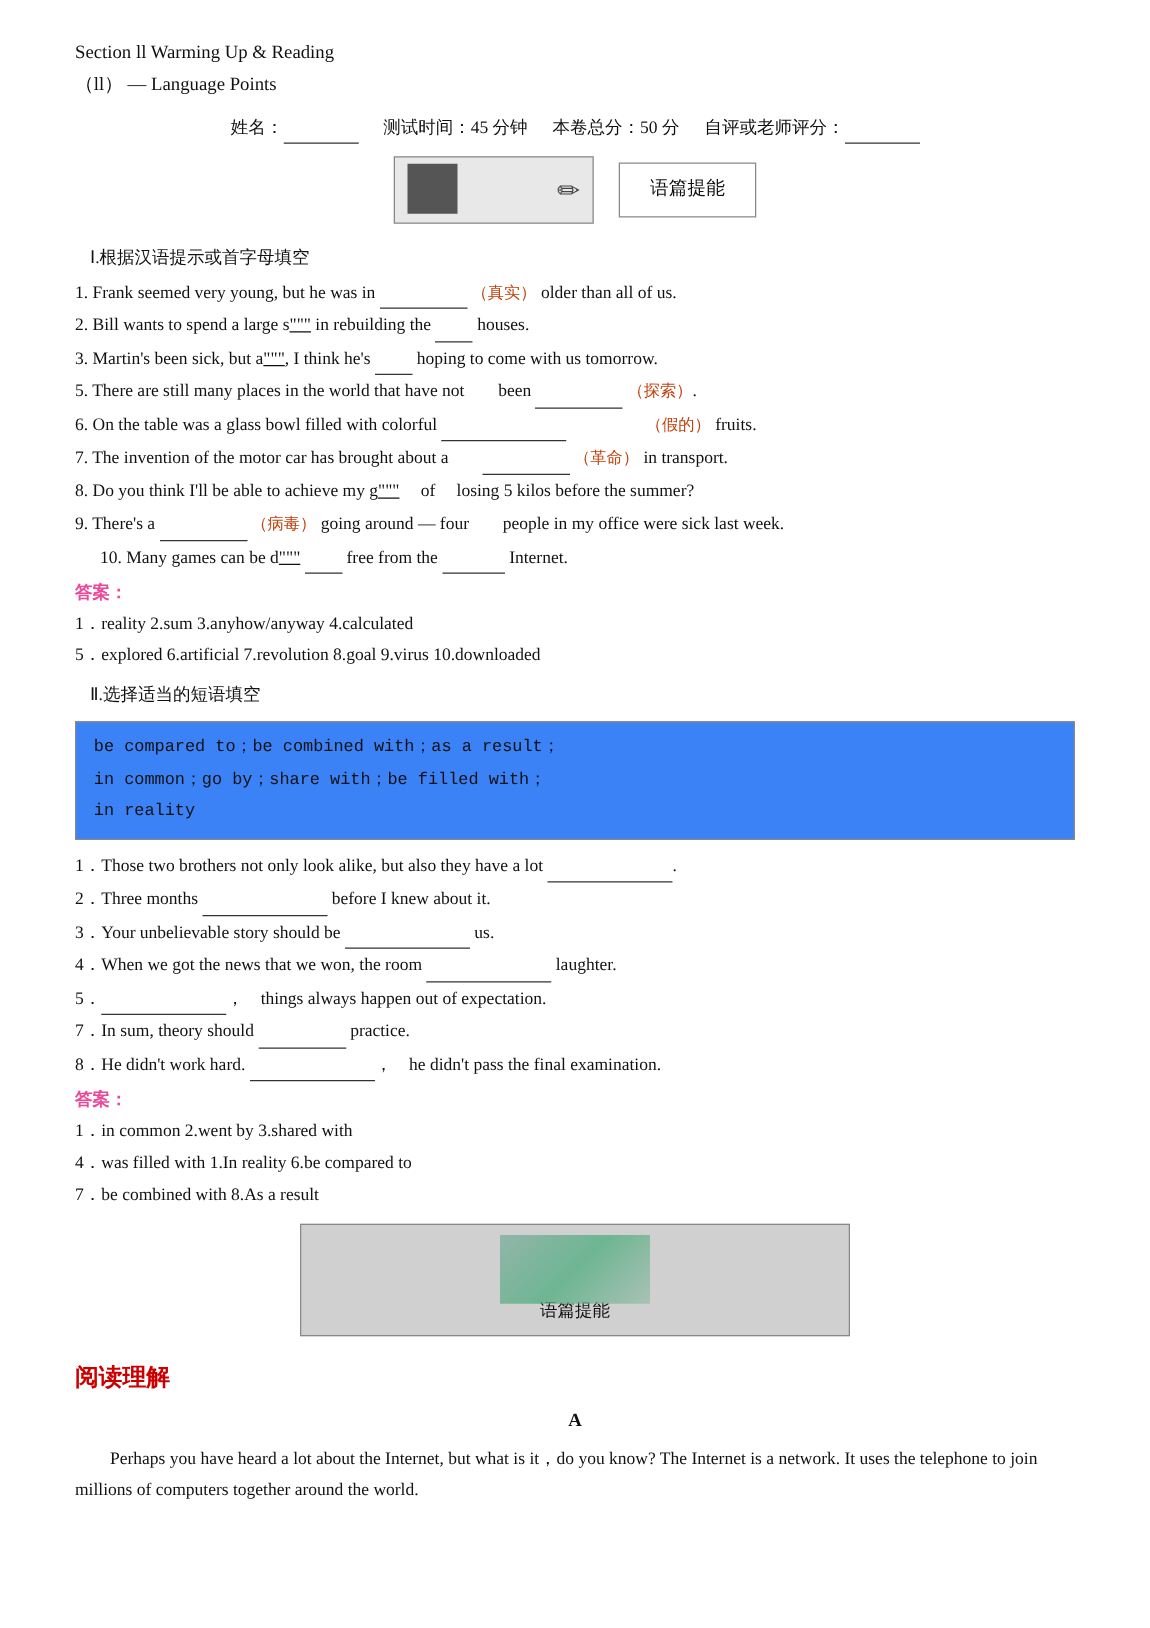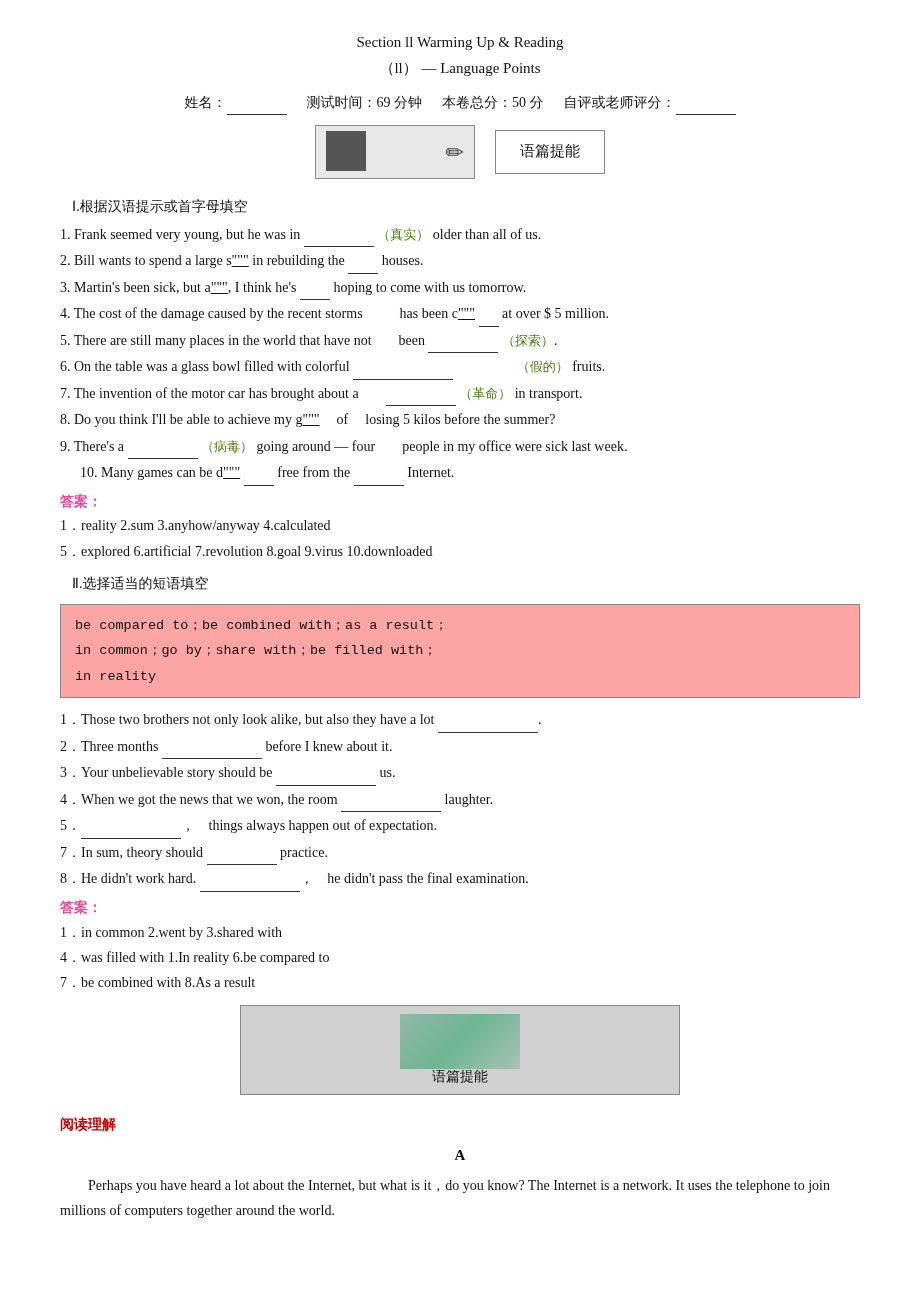--- a/index.html
+++ b/index.html
@@ -5,21 +5,21 @@
     * { box-sizing: border-box; margin: 0; padding: 0; }
     body {
       background: #fff;
       font-family: "SimSun", "宋体", serif;
       font-size: 14px;
       color: #111;
       padding: 30px 60px;
       line-height: 1.7;
     }
     .section-title {
-      text-align: center;
+      text-align: left;
       font-size: 15px;
       margin-bottom: 2px;
     }
     .meta-line {
       display: flex;
       justify-content: center;
       gap: 20px;
       margin: 10px 0 6px 0;
       font-size: 14px;
     }
@@ -81,42 +81,42 @@
     }
     .blank {
       display: inline-block;
       border-bottom: 1px solid #333;
       min-width: 70px;
       vertical-align: bottom;
     }
     .blank-lg { min-width: 100px; }
     .hint {
       font-size: 13px;
-      color: #4d7c0f;
+      color: #c2410c;
     }
     .answer-label {
       color: #ec4899;
       font-weight: bold;
       margin-top: 4px;
     }
     .answer-text { line-height: 1.8; }
     .phrase-box {
       border: 1px solid #888;
       margin: 8px 0 10px 0;
       padding: 8px 14px;
       font-family: "Courier New", monospace;
       font-size: 13.5px;
       line-height: 1.9;
-      background: #fca5a5;
+      background: #3b82f6;
     }
     .reading-section {
       margin-top: 18px;
     }
     .reading-title {
-      font-size: 14px;
+      font-size: 19px;
       font-weight: bold;
       color: #c00;
     }
     .reading-subtitle {
       text-align: center;
       font-weight: bold;
       font-size: 15px;
       margin: 6px 0 4px 0;
     }
     .reading-para {
@@ -158,21 +158,21 @@
 
 <div class="section-title">
   <div>Section  ll    Warming Up &amp; Reading</div>
   <div>（ll）  — Language Points</div>
 </div>
 
 <div class="meta-line">
   <span>
     <span>姓名：</span><span class="underline-blank"></span>
   </span>
-  <span>测试时间：69 分钟</span>
+  <span>测试时间：45 分钟</span>
   <span>本卷总分：50 分</span>
   <span>
     <span>自评或老师评分：</span><span class="underline-blank"></span>
   </span>
 </div>
 
 <div class="header-box">
   <div class="image-placeholder"></div>
   <div class="label-box">
     <span>语篇提能</span>
@@ -180,21 +180,20 @@
 </div>
 
 <div class="section-roman">
   <span>Ⅰ.根据汉语提示或首字母填空</span>
 </div>
 
 <div class="question-block">
   <div class="q-item">1. Frank seemed very young, but he was in <span class="blank"></span> <span class="hint">（真实）</span> older than all of us.</div>
   <div class="q-item">2. Bill wants to spend a large s<span style="text-decoration:underline">"""</span> in rebuilding the <span style="display:inline-block;width:30px;border-bottom:1px solid #333;vertical-align:bottom"></span> houses.</div>
   <div class="q-item">3. Martin's been sick, but a<span style="text-decoration:underline">"""</span>, I think he's <span style="display:inline-block;width:30px;border-bottom:1px solid #333;vertical-align:bottom"></span> hoping to come with us tomorrow.</div>
-  <div class="q-item">4. The cost of the damage caused by the recent storms <span style="display:inline-block;width:30px"></span> has been c<span style="text-decoration:underline">"""</span> <span style="display:inline-block;width:20px;border-bottom:1px solid #333;vertical-align:bottom"></span> at over $ 5 million.</div>
   <div class="q-item">5. There are still many places in the world that have not <span style="display:inline-block;width:20px"></span> been <span class="blank"></span> <span class="hint">（探索）</span>.</div>
   <div class="q-item">6. On the table was a glass bowl filled with colorful <span class="blank blank-lg"></span> <span style="display:inline-block;width:60px"></span><span class="hint">（假的）</span> fruits.</div>
   <div class="q-item">7. The invention of the motor car has brought about a <span style="display:inline-block;width:20px"></span> <span class="blank"></span> <span class="hint">（革命）</span> in transport.</div>
   <div class="q-item">8. Do you think I'll be able to achieve my g<span style="text-decoration:underline">"""</span> <span style="display:inline-block;width:10px"></span> of <span style="display:inline-block;width:10px"></span> losing 5 kilos before the summer?</div>
   <div class="q-item">9. There's a <span class="blank"></span> <span class="hint">（病毒）</span> going around — four <span style="display:inline-block;width:20px"></span> people in my office were sick last week.</div>
   <div class="indent q-item">10. Many games can be d<span style="text-decoration:underline">"""</span> <span style="display:inline-block;width:30px;border-bottom:1px solid #333;vertical-align:bottom"></span> free from the <span style="display:inline-block;width:50px;border-bottom:1px solid #333;vertical-align:bottom"></span> Internet.</div>
 </div>
 
 <div class="answer-label">答案：</div>
 <div class="answer-text">

